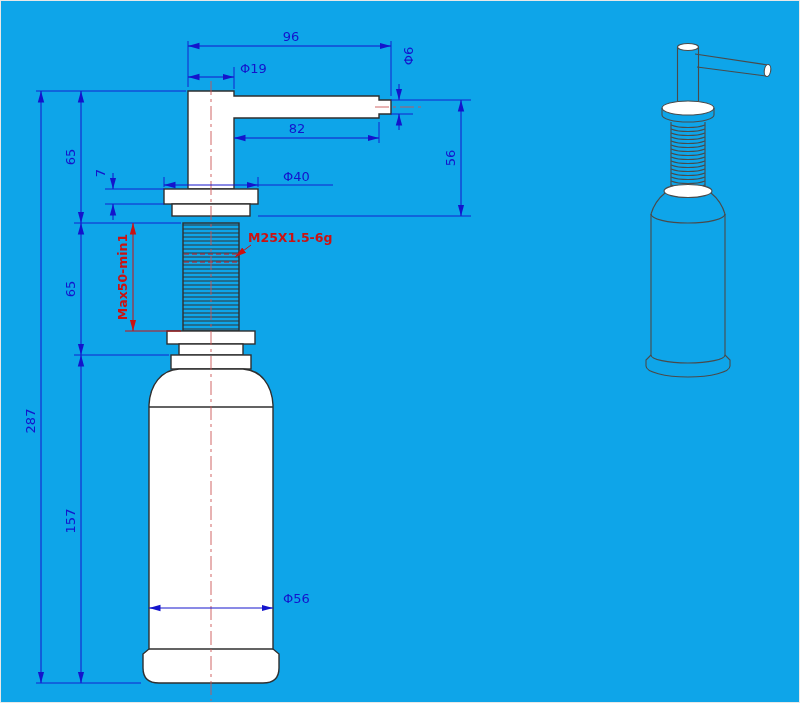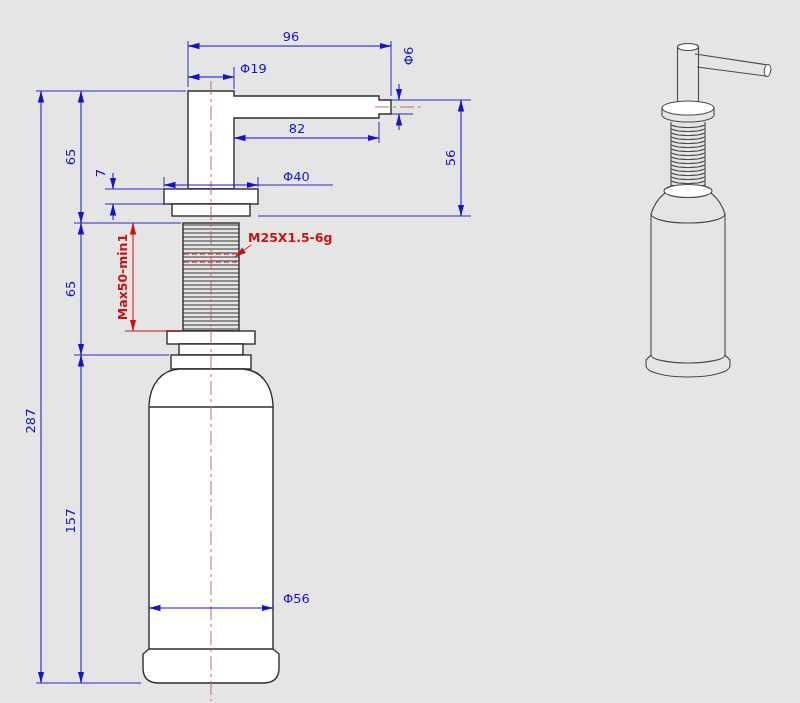--- a/index.html
+++ b/index.html
@@ -1,16 +1,16 @@
 <!DOCTYPE html>
 <html><head>
 <meta charset="utf-8">
 <style>
   html,body{margin:0;padding:0;background:#ffffff;}
-  .canvas{position:relative;width:800px;height:703px;background:#e5e5e5;border:1px solid #e8e8e8;box-sizing:border-box;overflow:hidden;}
+  .canvas{position:relative;width:800px;height:703px;background:#0ea5e9;border:1px solid #e8e8e8;box-sizing:border-box;overflow:hidden;}
   svg{display:block;}
   .outline{fill:#ffffff;stroke:#2f2f2f;stroke-width:1.4;}
   .edge{fill:none;stroke:#2f2f2f;stroke-width:1.4;}
   .persp{fill:none;stroke:#4a4a4a;stroke-width:1.1;}
   .perspf{fill:#ffffff;stroke:#4a4a4a;stroke-width:1.1;}
   .dim{stroke:#1414cc;stroke-width:1;fill:none;}
   .ext{stroke:#1414cc;stroke-width:0.9;fill:none;}
   .dimtext{fill:#1414cc;font:13px "DejaVu Sans","Liberation Sans",sans-serif;}
   .redline{stroke:#cc1111;stroke-width:1;fill:none;}
   .redtext{fill:#cc1111;font:bold 12.5px "DejaVu Sans","Liberation Sans",sans-serif;}

